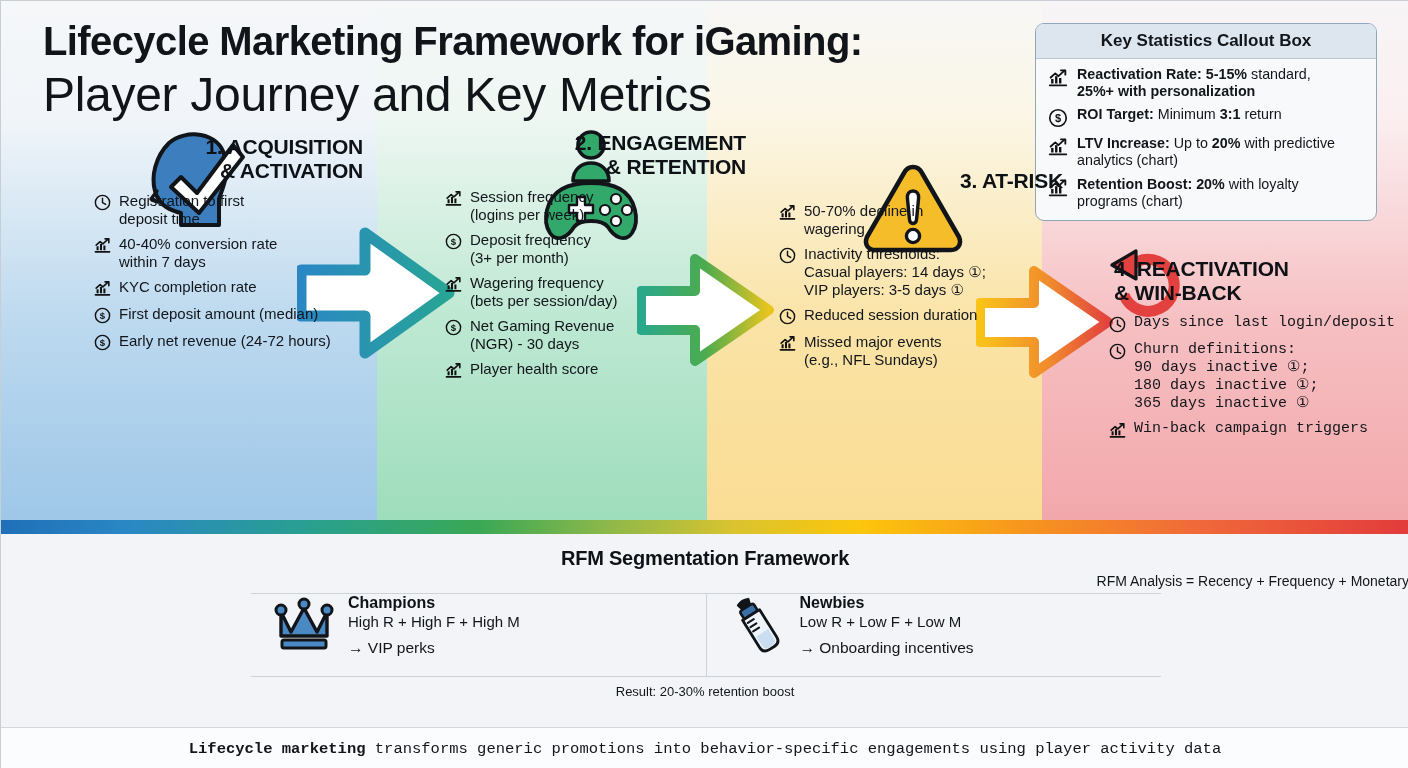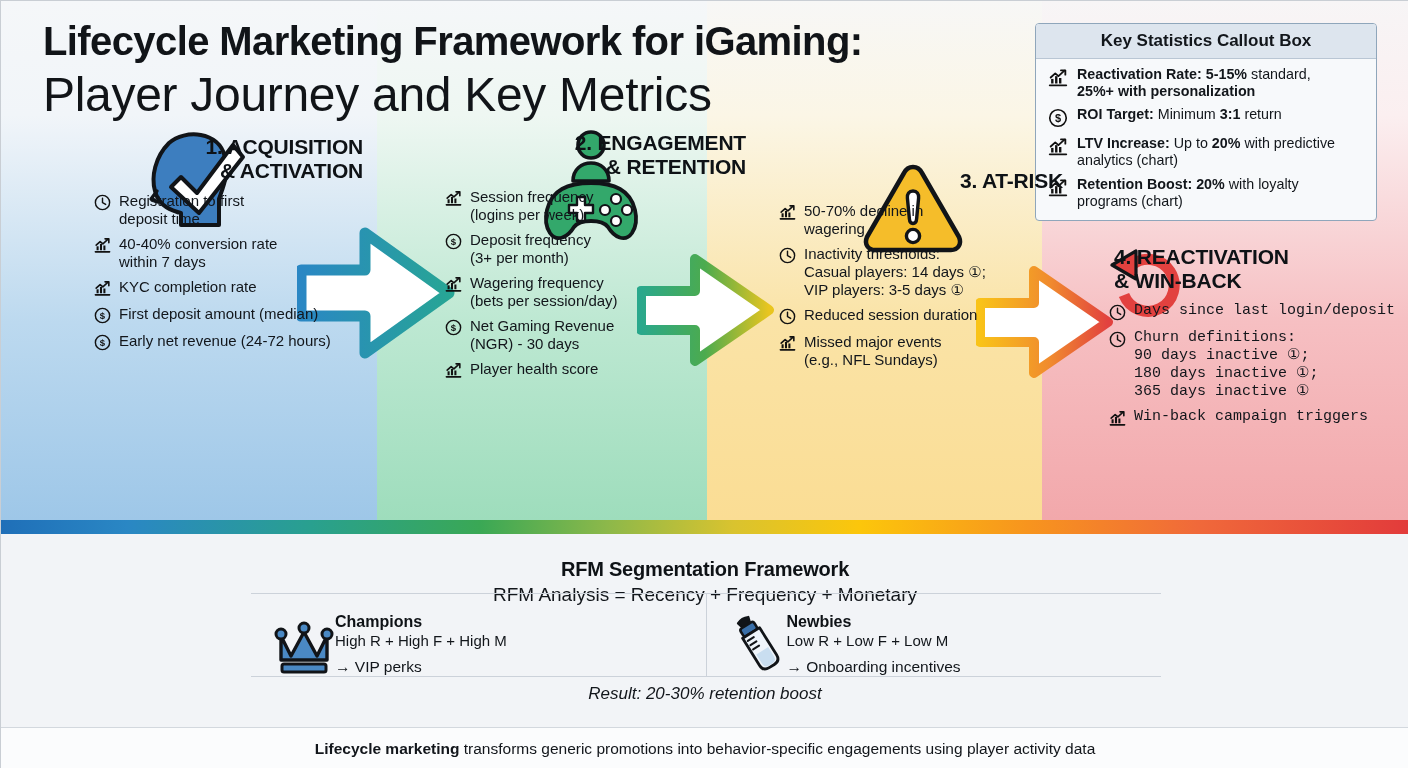--- a/index.html
+++ b/index.html
@@ -43,21 +43,21 @@
     letter-spacing: -0.6px; line-height: 1.12; white-space: nowrap;
   }
   .headline .l2 {
     font-size: 48px; font-weight: normal; color: #111418;
     letter-spacing: -0.3px; line-height: 1.22; margin-top: 2px; white-space: nowrap;
   }
 
   
   .callout {
     position: absolute; left: 1034px; top: 22px; width: 342px;
-    background: #f7f9fb; border: 1.5px solid #8fa6bb; border-radius: 4px;
+    background: #f7f9fb; border: 1.5px solid #8fa6bb; border-radius: 9px;
     overflow: hidden;
   }
   .callout-head {
     background: #dde5ee; text-align: center;
     font-size: 17px; font-weight: bold; color: #12161b;
     padding: 7px 6px 7px; border-bottom: 1px solid #b9c6d4;
   }
   .callout-body { padding: 7px 10px 9px 11px; }
   .callout-row { display: flex; align-items: flex-start; gap: 8px; margin-bottom: 6px; }
   .callout-row:last-child { margin-bottom: 1px; }
@@ -89,58 +89,58 @@
   #stage2 .stage-title { margin-top: 4px; }
   #stage2 .metric-list { margin-left: 8px; }
   
   #stage3 { left: 762px; width: 300px; }
   #stage3 .stage-icon-wrap { padding-top: 160px; height: 112px; }
   #stage3 .stage-title { margin-top: 8px; }
   #stage3 .metric-list { margin-left: 15px; }
   
   #stage4 { left: 1095px; width: 300px; }
   #stage4 .stage-icon-wrap { padding-top: 244px; height: 88px; }
-  #stage4 .stage-title { margin-top: 0; text-align: left; padding-left: 18px; }
+  #stage4 .stage-title { margin-top: 12px; text-align: left; padding-left: 18px; }
   #stage4 .metric-list { margin-left: 12px; font-family: Liberation Mono, monospace; }
 
   
   .arrow { position: absolute; }
 
   
   .rfm {
     position: absolute; left: 0; top: 533px; width: 1408px; height: 193px;
     background: #f2f4f7;
   }
   .rfm-title {
     text-align: center; font-size: 20px; font-weight: bold;
-    color: #0e1216; padding-top: 24px; letter-spacing: -0.2px;
+    color: #0e1216; padding-top: 13px; letter-spacing: -0.2px;
   }
   .rfm-sub {
-    text-align: center; font-size: 19px; color: #12161b; margin-top: 3px;
+    text-align: right; font-size: 14px; color: #12161b; margin-top: 3px;
   }
   .rfm-grid {
     position: absolute; left: 250px; top: 59px; width: 910px; height: 84px;
     display: flex; border-top: 1px solid #ccd2da; border-bottom: 1px solid #ccd2da;
   }
   .rfm-col {
-    flex: 1; display: flex; align-items: flex-end; padding: 0 10px 0 22px;
+    flex: 1; display: flex; align-items: flex-start; gap: 13px; padding: 0 10px 0 22px;
   }
   .rfm-col + .rfm-col { border-left: 1px solid #ccd2da; }
   .rfm-col .seg-name { font-size: 16px; font-weight: bold; color: #0e1216; }
   .rfm-col .seg-formula { font-size: 15px; color: #12161b; margin-top: 1px; }
   .rfm-col .seg-action { font-size: 15.5px; color: #12161b; margin-top: 9px; }
   .rfm-result {
     position: absolute; left: 0; top: 150px; width: 1408px;
-    text-align: center; font-size: 17px; color: #12161b; font-style: italic;
+    text-align: center; font-size: 13px; color: #12161b;
   }
   .footer {
     position: absolute; left: 0; top: 726px; width: 1408px; height: 42px;
     background: #fbfcfd; border-top: 1px solid #d3d8de;
     display: flex; align-items: center; justify-content: center;
-    font-size: 15.5px; color: #12161b;
+    font-size: 15.5px; color: #12161b; font-family: Liberation Mono, monospace;
   }
   .footer b { font-weight: bold; }
 </style>
 </head>
 <body>
 
 <div id="root">
 
   <div class="stage-bands">
     <div class="band band-1"></div>

